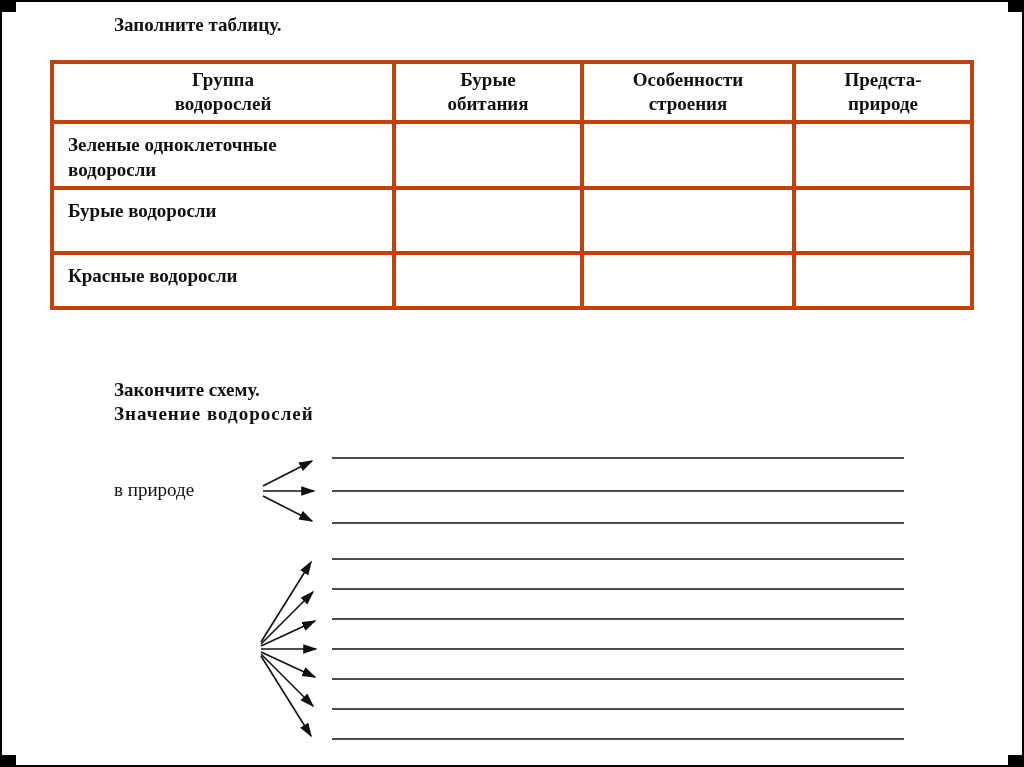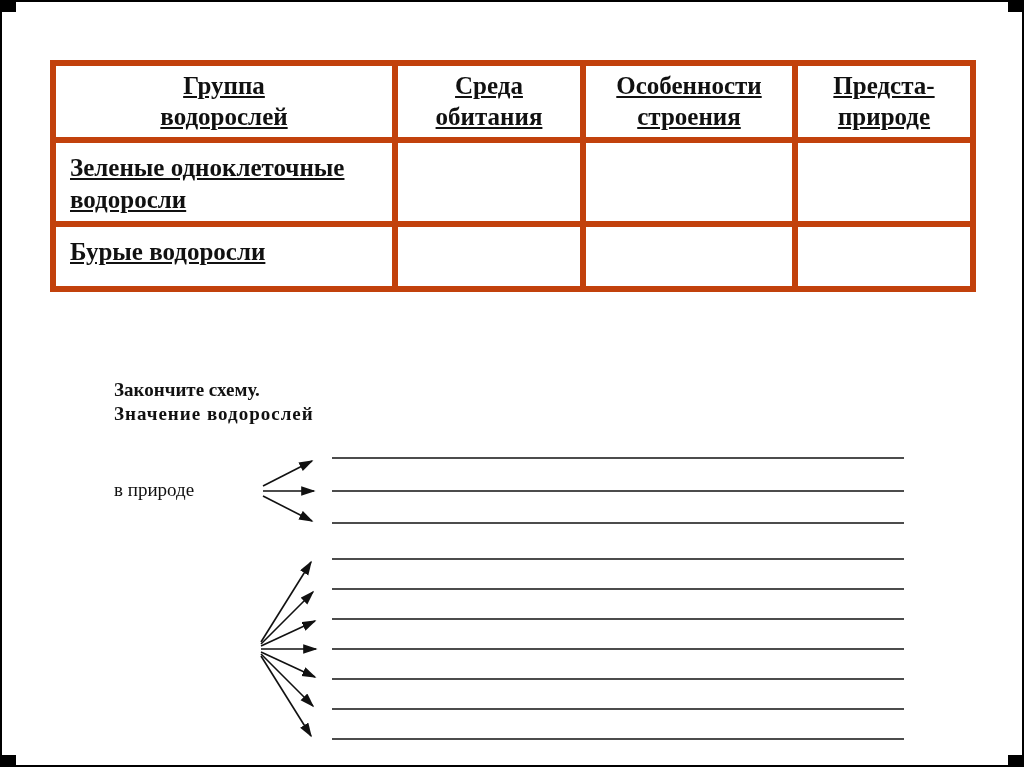--- a/index.html
+++ b/index.html
@@ -36,25 +36,24 @@
   #scheme-heading { left: 112px; top: 401px; letter-spacing: 1px; }
 
   table.algae {
     position: absolute; left: 48px; top: 58px;
     width: 920px;
     border-collapse: collapse;
     table-layout: fixed;
     border: 3px solid #111;
   }
   table.algae th, table.algae td {
-    border: 6px solid #c2410c;
-    font-size: 25px;
+    border: 4px solid #c2410c;
+    font-size: 19px;
     font-weight: bold;
     box-sizing: border-box;
-    text-decoration: underline;
   }
   table.algae th {
     text-align: center;
     vertical-align: middle;
     white-space: pre-line;
     line-height: 1.25;
     height: 60px;
     padding: 4px 6px;
   }
   table.algae td {
@@ -83,50 +82,57 @@
 </style>
 </head>
 <body>
 
 <div class="slide">
   <div class="corner tl"></div>
   <div class="corner tr"></div>
   <div class="corner bl"></div>
   <div class="corner br"></div>
 
+  <div class="section-title" id="fill-table-title">Заполните таблицу.</div>
 
   <table class="algae">
     <colgroup>
       <col style="width:342px">
         <col style="width:188px">
         <col style="width:212px">
         <col style="width:178px">
     </colgroup>
     <thead>
       <tr>
         <th>Группа
 водорослей</th>
-        <th>Среда
+        <th>Бурые
 обитания</th>
         <th>Особенности
 строения</th>
         <th>Предста-
 природе</th>
       </tr>
     </thead>
     <tbody>
       <tr class="r1">
         <td>Зеленые одноклеточные
 водоросли</td>
         <td></td>
         <td></td>
         <td></td>
       </tr>
       <tr class="r3">
         <td>Бурые водоросли</td>
+        <td></td>
+        <td></td>
+        <td></td>
+      </tr>
+      <tr class="r4">
+        <td>Красные водоросли</td>
         <td></td>
         <td></td>
         <td></td>
       </tr>
     </tbody>
   </table>
 
   <div class="section-title" id="scheme-heading">Значение водорослей</div>
   <div class="section-title" id="complete-scheme-title">Закончите схему.</div>
 

